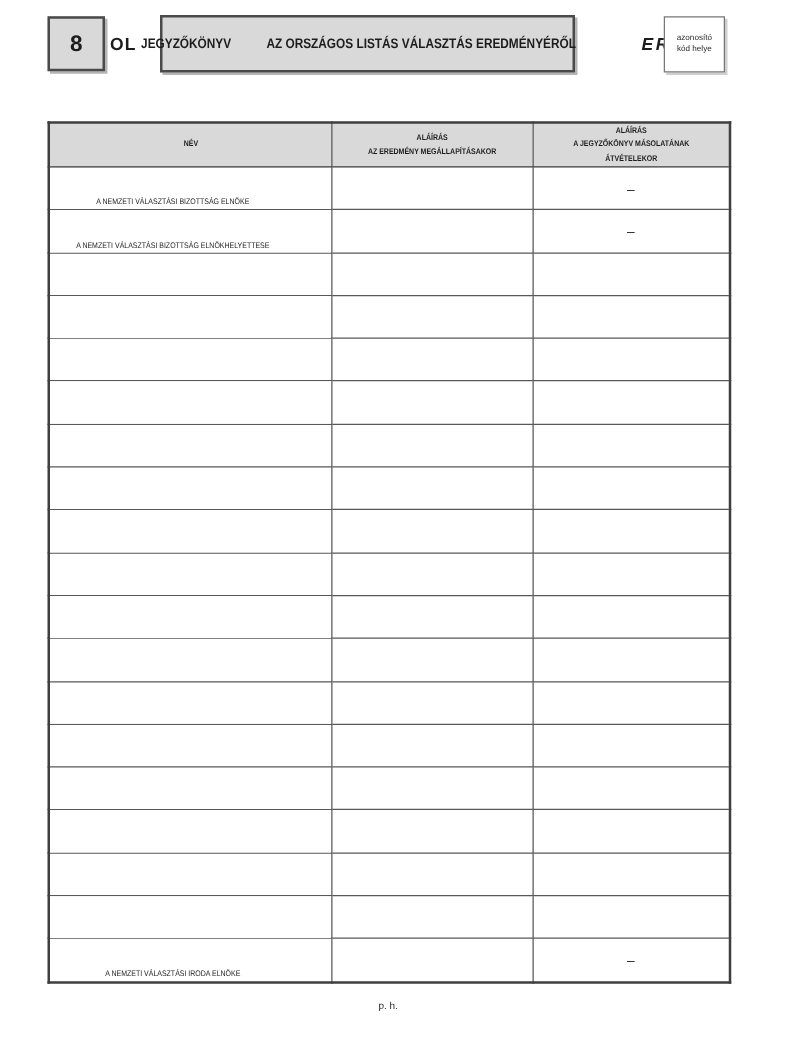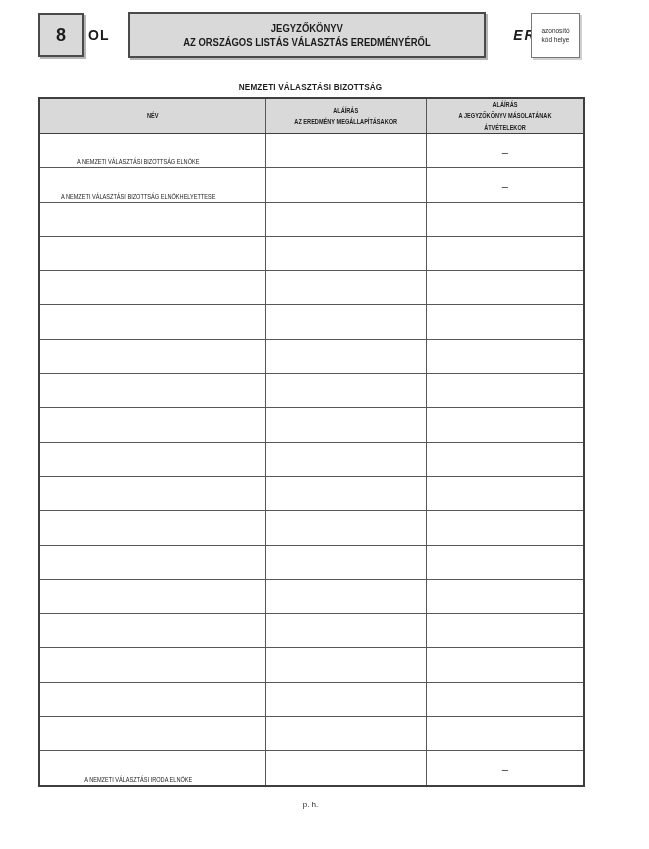--- a/index.html
+++ b/index.html
@@ -24,24 +24,24 @@
     box-shadow:2px 2px 0 var(--shadow-gray);
     display:flex;align-items:center;justify-content:center;
     font-size:18px;font-weight:bold;
   }
   .code-left{
     position:absolute;left:88px;top:13px;width:42px;height:44px;
     display:flex;align-items:center;
     font-size:14px;font-weight:bold;letter-spacing:1px;
   }
   .title-box{
-    position:absolute;left:128px;top:12px;width:358px;height:46px;
+    position:absolute;left:128px;top:12px;width:332px;height:46px;
     background:var(--fill-gray);border:2px solid #4a4a4a;box-sizing:border-box;
     box-shadow:2px 2px 0 var(--shadow-gray);
-    display:flex;flex-direction:column;align-items:center;justify-content:center;gap:2px;
+    display:flex;align-items:center;justify-content:center;gap:2px;
     font-weight:bold;font-size:11px;text-align:center;
   }
   .code-right{
     position:absolute;left:508px;top:13px;width:34px;height:44px;
     display:flex;align-items:center;justify-content:center;
     font-size:14px;font-weight:bold;letter-spacing:2px;font-style:italic;
   }
   .id-box{
     position:absolute;left:531px;top:13px;width:49px;height:45px;
     background:#ffffff;border:1.5px solid #777777;box-sizing:border-box;
@@ -106,23 +106,20 @@
 
   <div class="code-right">
     <span>ER</span>
   </div>
 
   <div class="id-box">
     <span>azonosító</span>
     <span>kód helye</span>
   </div>
 
-  <div class="section-title">
-    <span class="narrow">NEMZETI VÁLASZTÁSI BIZOTTSÁG</span>
-  </div>
 
   <table class="committee">
     <colgroup>
       <col style="width:226px">
       <col style="width:161px">
       <col style="width:158px">
     </colgroup>
     <thead>
       <tr>
         <th>

